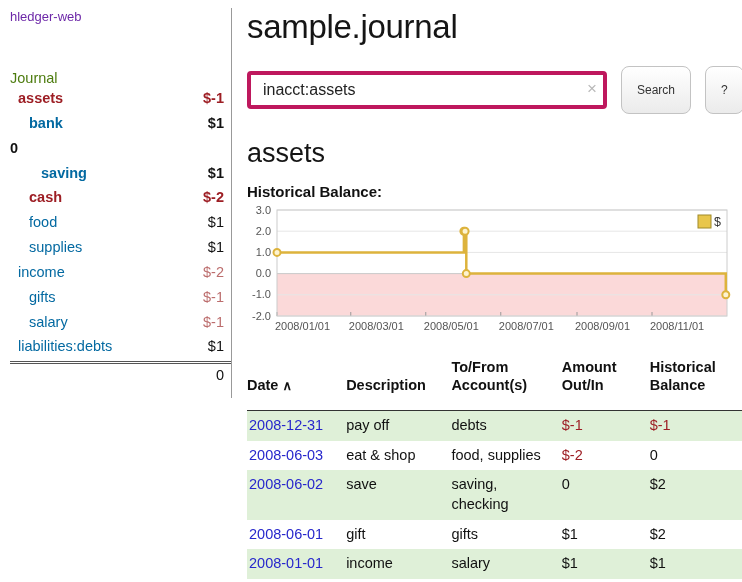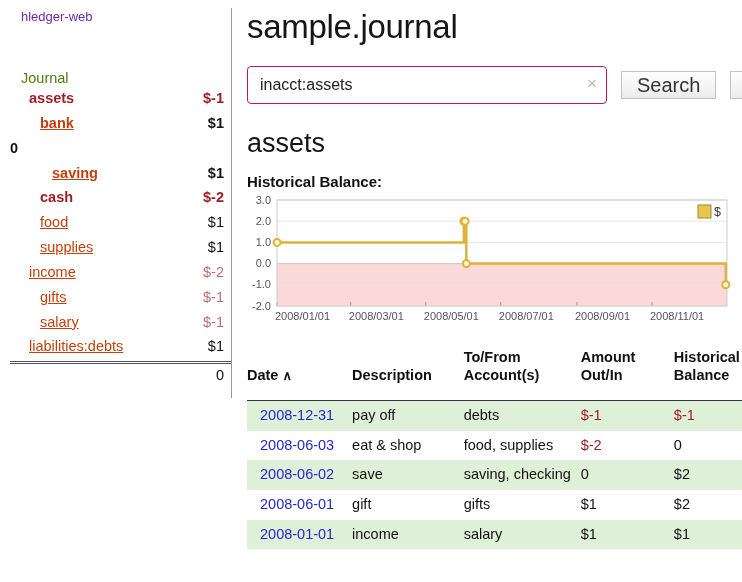--- a/index.html
+++ b/index.html
@@ -4,22 +4,22 @@
 <title>hledger-web</title>
 <style>
   * { box-sizing: border-box; }
   html, body { margin: 0; padding: 0; }
   body {
     width: 742px; height: 582px; overflow: hidden;
     background: #fff; color: #111;
     font-family: "Liberation Sans", sans-serif;
     display: flex; padding: 8px 8px 0 8px;
   }
-  a { text-decoration: none; cursor: pointer; margin-left: 11px; }
-  .purple { color: #c2410c; text-decoration: underline; }
+  a { text-decoration: none; cursor: pointer; }
+  .purple { color: #0369a1; }
   .red { color: #9d1e24; }
   .mutedred { color: #bc6d6d; }
   .black { color: #111; }
 
   
   .sidebar { flex: 0 0 224px; border-right: 1px solid #999; padding: 0 0 12px 2px; height: fit-content; font-size: 14.5px; }
   .app-title { font-size: 13px; color: #6d28a8; display: inline-block; }
   .journal-link { display: inline-block; margin-top: 46px; color: #4d7c0f; font-size: 14.5px; }
   .acct-header { display: flex; justify-content: space-between; margin-top: 20px; padding: 0 7px 6px 0; border-bottom: 1px solid #888; }
   .acct-header .h-account { padding-left: 2px; color: #222; }
@@ -29,23 +29,23 @@
   .indent-0 .acct-name { padding-left: 8px; }
   .indent-1 .acct-name { padding-left: 19px; }
   .indent-2 .acct-name { padding-left: 31px; }
   .acct-total { display: flex; justify-content: flex-end; border-top: 3px double #555; padding: 3px 7px 3px 0; margin-top: 2px; }
 
   
   .main { flex: 1; padding-left: 15px; }
   h1.page-title { font-size: 33px; font-weight: 500; margin: 0 0 20px; letter-spacing: -0.3px; color: #151515; }
   .search-row { display: flex; align-items: center; gap: 14px; margin-bottom: 24px; }
   .search-wrap { position: relative; width: 360px; }
-  .search-input { width: 100%; height: 38px; font-size: 16px; font-family: inherit; padding: 6px 30px 6px 12px; border: 1px solid #be185d; border-radius: 4px; color: #222; outline: none; }
+  .search-input { width: 100%; height: 38px; font-size: 16px; font-family: inherit; padding: 6px 30px 6px 12px; border: 4px solid #be185d; border-radius: 4px; color: #222; outline: none; }
   .clear-icon { position: absolute; right: 10px; top: 8px; font-size: 17px; color: #b9b9b9; }
-  .btn { height: 28px; font-size: 20px; font-family: inherit; padding: 0 15px; border: 1px solid #c3c3c3; border-radius: 0; background: linear-gradient(#ffffff, #ebebeb); color: #333; }
+  .btn { height: 48px; font-size: 12px; font-family: inherit; padding: 0 15px; border: 1px solid #c3c3c3; border-radius: 8px; background: linear-gradient(#ffffff, #ebebeb); color: #333; }
   h2.account-heading { font-size: 27px; font-weight: 500; margin: 0 0 14px; color: #151515; }
   .chart-label { font-size: 15px; font-weight: bold; margin: 0 0 5px; }
   .chart-wrap { margin-bottom: 12px; }
   svg text.tick { font-size: 11px; fill: #555; font-family: "Liberation Sans", sans-serif; }
   svg text.legend-text { font-size: 12.5px; fill: #333; font-family: "Liberation Sans", sans-serif; }
 
   
   table.register { width: 100%; border-collapse: collapse; font-size: 14.5px; }
   .register th { text-align: left; vertical-align: bottom; padding: 3px 8px 16px 0; border-bottom: 1px solid #333; font-weight: bold; line-height: 1.25; color: #111; }
   .register th.num, .register td.num { text-align: left; }

